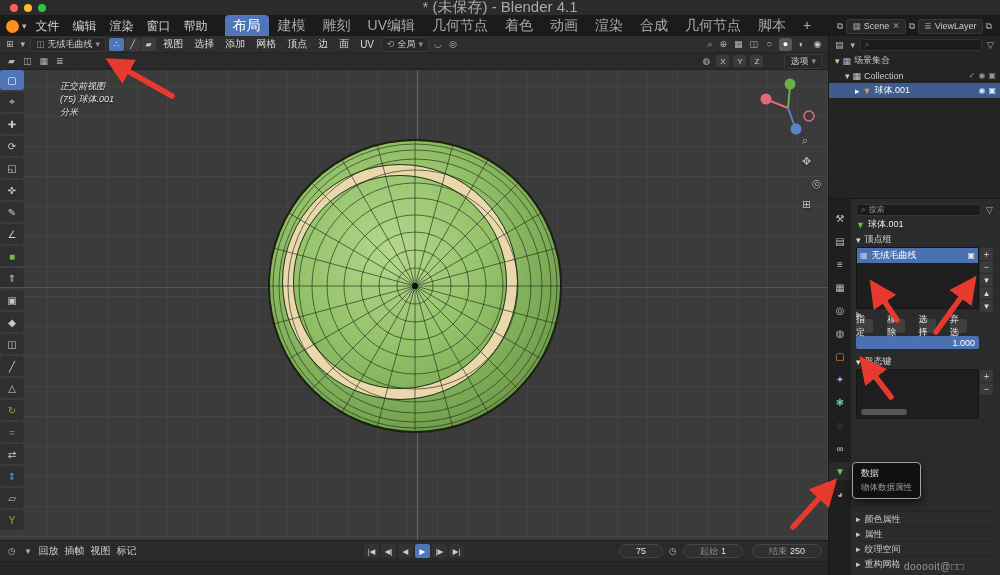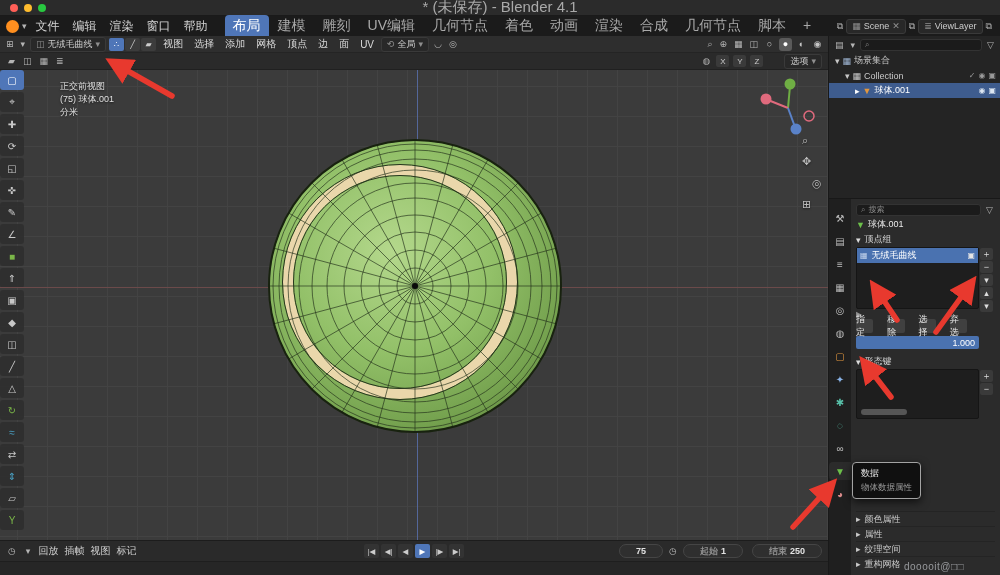--- a/index.html
+++ b/index.html
@@ -47,21 +47,21 @@
   .axisbtn { width:13px; height:12px; background:#3a3a3a; border-radius:2px; font-size:8px; color:#ccc;
     display:flex; align-items:center; justify-content:center; }
 
   
   #viewport { left:0; top:70px; width:828px; height:470px; background:#3b3b3b; overflow:hidden;
     background-image:linear-gradient(#434343 1px, transparent 1px),
                      linear-gradient(90deg,#434343 1px, transparent 1px);
     background-size:30px 30px; background-position:-13px -14px; }
   #axis-v { left:417px; top:0; width:1px; height:470px; background:#54679a; }
   #axis-h { left:0; top:217px; width:828px; height:1px; background:#6b4a4a; }
-  #vp-info { left:60px; top:10px; font-size:9px; color:#e0e0e0; text-shadow:0 1px 2px rgba(0,0,0,.6); line-height:13px; }
+  #vp-info { left:60px; top:10px; font-size:9px; color:#e0e0e0; text-shadow:0 1px 2px rgba(0,0,0,.6); line-height:13px;font-style:italic; }
 
   
   #toolbar { left:3px; top:6px; width:26px; display:flex; flex-direction:column; gap:2px; }
   .tool { width:24px; height:20px; background:rgba(47,47,47,.92); border-radius:3px;
     display:flex; align-items:center; justify-content:center; font-size:10px; color:#c8c8c8; }
   .tool.active { background:#4f76b8; color:#fff; }
 
   .navico { position:absolute; font-size:11px; color:#bdbdbd; text-shadow:0 1px 2px rgba(0,0,0,.5); }
 
   
@@ -102,21 +102,21 @@
   
   #timeline { left:0; top:540px; width:828px; height:35px; background:#262626; border-top:1px solid #1c1c1c; }
   #timeline-hd { display:flex; align-items:center; gap:6px; height:21px; padding:0 6px; background:#2a2a2a;
     border-bottom:1px solid #1e1e1e; }
   .tmenu { font-size:10px; color:#cfcfcf; }
   #transport { position:absolute; left:50%; top:3px; transform:translateX(-50%); display:flex; gap:2px; }
   .tbtn { min-width:15px; height:14px; display:flex; align-items:center; justify-content:center;
     font-size:7.5px; color:#ccc; background:#333; border-radius:2px; padding:0 3px; }
   .tbtn.play { background:#4f76b8; color:#fff; }
   .framebox { display:flex; align-items:center; justify-content:center; gap:3px; height:14px;
-    background:#2f2f2f; border:1px solid #454545; border-radius:7px; font-size:9px; color:#e2e2e2; padding:0 16px;font-weight:bold; }
+    background:#2f2f2f; border:1px solid #454545; border-radius:7px; font-size:9px; color:#e2e2e2; padding:0 16px; }
 
   #watermark { right:36px; top:561px; font-size:10px; color:#97999c; z-index:60; letter-spacing:.5px; }
 
   #arrows { left:0; top:0; width:1000px; height:575px; z-index:55; pointer-events:none; }
 </style>
 </head>
 <body>
 
 <div id="app">
 

